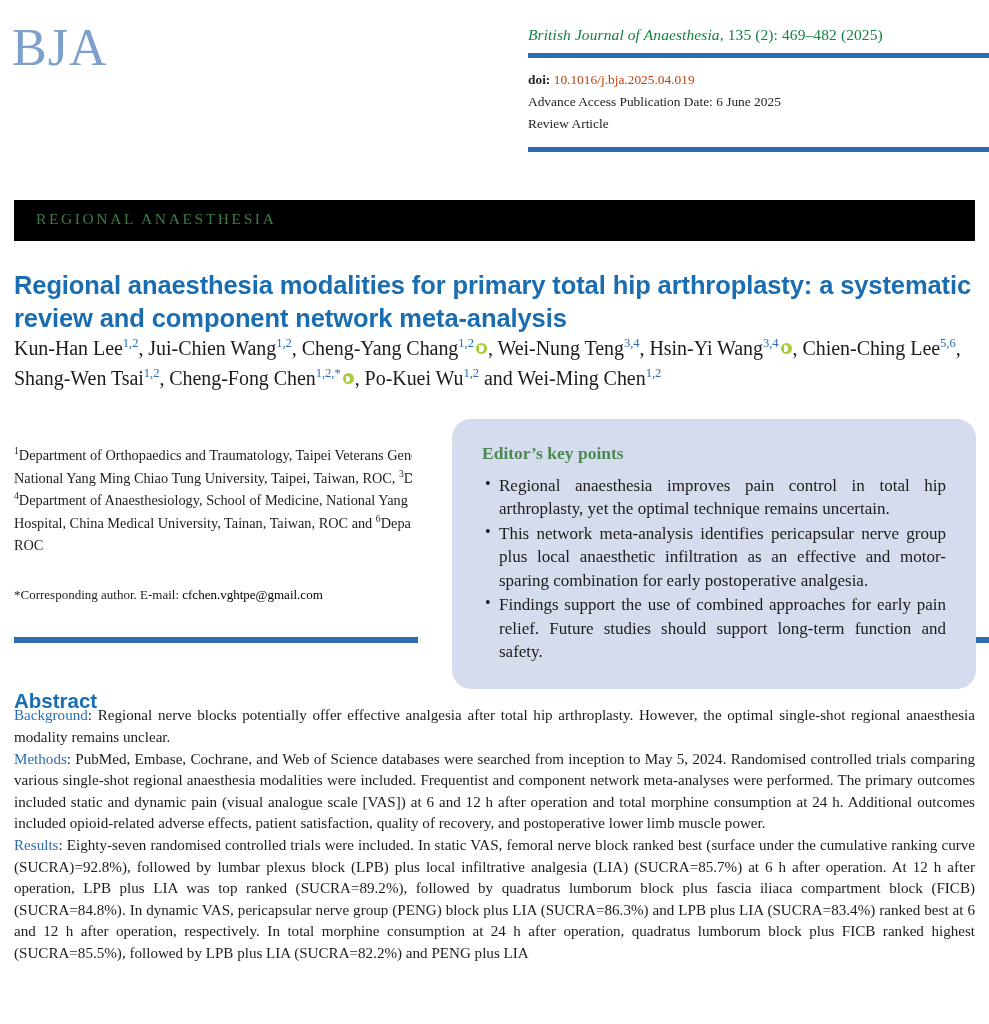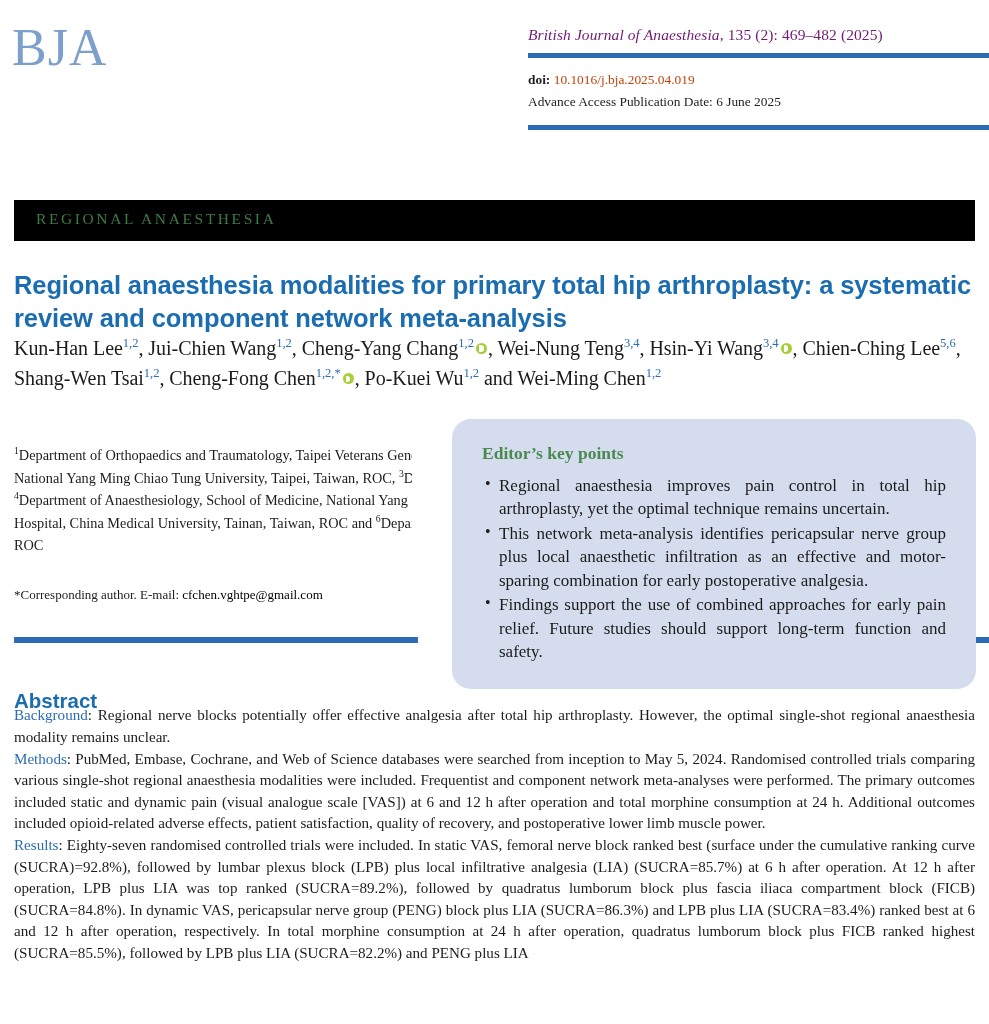--- a/index.html
+++ b/index.html
@@ -44,21 +44,21 @@
   .cite-block {
     position: absolute;
     left: 528px;
     top: 26px;
     width: 461px;
   }
   .cite-line {
     font-family: "Liberation Serif", "DejaVu Serif", serif;
     font-size: 15.5px;
     font-style: italic;
-    color: #701a75;
+    color: #15803d;
     letter-spacing: 0.1px;
     white-space: nowrap;
   }
   .cite-line .upright { font-style: normal; }
   .rule-blue {
     background: #2b6cb5;
     height: 5px;
     width: 461px;
     margin-top: 9px;
   }
@@ -272,20 +272,21 @@
       </div>
 
       <div class="rule-blue"></div>
 
       <div class="doi-block">
         <div>
           <span class="lbl">doi:</span>
           <span class="doi-link">10.1016/j.bja.2025.04.019</span>
         </div>
         <div>Advance Access Publication Date: 6 June 2025</div>
+        <div>Review Article</div>
       </div>
 
       <div class="rule-blue2"></div>
     </div>
   </div>
 
   <div class="section-banner">
     <div class="section-banner-label">REGIONAL ANAESTHESIA</div>
   </div>
 

